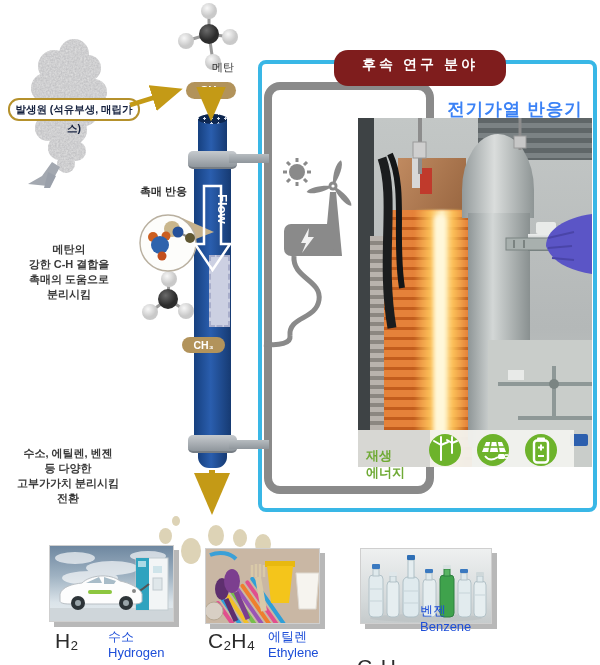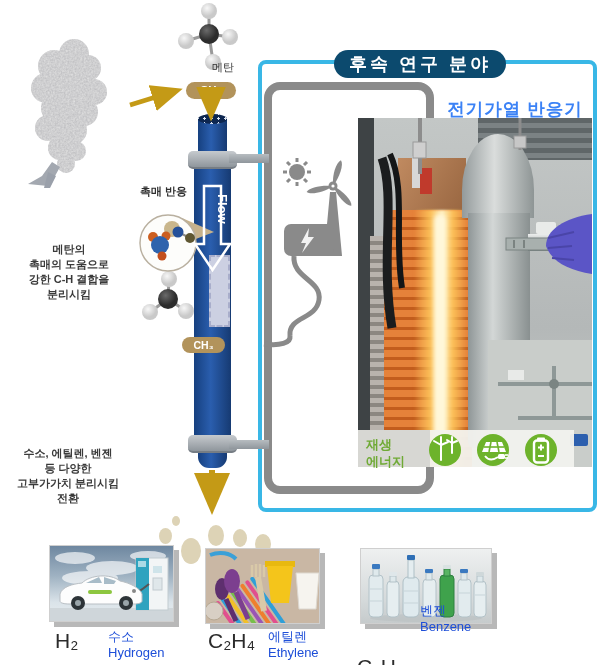--- a/index.html
+++ b/index.html
@@ -31,22 +31,22 @@
   .catSvg{left:138px;top:212px;z-index:5;}
   .mech{left:8px;top:242px;width:122px;text-align:center;font-size:11px;font-weight:600;
         color:#3a3a3a;line-height:15px;z-index:3;}
   .molCH3{left:142px;top:270px;z-index:3;}
   .conv{left:6px;top:446px;width:124px;text-align:center;font-size:11px;font-weight:600;
         color:#3a3a3a;line-height:15px;z-index:3;}
   .blob{position:absolute;background:#ddd3b6;border-radius:50%;z-index:1;}
   .pipe{position:absolute;width:40px;height:9px;background:linear-gradient(#b7bcc0,#8f969c);z-index:7;}
   
   .cyanBox{left:258px;top:60px;width:331px;height:444px;border:4px solid #39b7e6;border-radius:8px;z-index:2;}
-  .headerPill{left:334px;top:50px;width:172px;height:28px;background:#0c4a6e;border-radius:14px;
-              color:#fff;font-weight:bold;font-size:18px;letter-spacing:3px;text-align:center;
+  .headerPill{left:334px;top:50px;width:172px;height:36px;background:#7f1d1d;border-radius:14px;
+              color:#fff;font-weight:bold;font-size:14px;letter-spacing:3px;text-align:center;
               line-height:28px;z-index:8;}
   .frame{left:264px;top:82px;width:154px;height:396px;border:8px solid #8a8a8a;border-radius:16px;z-index:3;}
   .powerSvg{left:276px;top:152px;overflow:visible;z-index:4;}
   .rxTitle{left:440px;top:97px;width:150px;text-align:center;font-size:17.5px;font-weight:bold;
            color:#3b82f6;z-index:8;letter-spacing:1px;}
   
   .photo{left:358px;top:118px;width:234px;height:349px;background:#b9bdbc;overflow:hidden;z-index:5;}
   .photo>div{position:absolute;}
   .wall{left:16px;top:0;width:218px;height:349px;background:linear-gradient(180deg,#c3c7c6,#b4b8b8 60%,#c9ccca);}
   .vent{left:120px;top:0;width:114px;height:42px;background:repeating-linear-gradient(180deg,#5f6668 0 5px,#7b8284 5px 10px);}
@@ -65,21 +65,21 @@
   .cylBody{left:110px;top:95px;width:62px;height:235px;border-radius:0 0 6px 6px;
            background:linear-gradient(90deg,#8f9697,#d3d7d6 40%,#899090);}
   .rail{left:170px;top:116px;width:64px;height:13px;background:linear-gradient(#eceeed,#9aa19f);}
   .railBar{left:170px;top:129px;width:64px;height:4px;background:#778080;}
   .wBlock1{left:178px;top:104px;width:20px;height:12px;background:#e9ebe9;border-radius:2px;}
   .wBlock2{left:201px;top:106px;width:14px;height:10px;background:#dfe2e0;border-radius:2px;}
   .lowerRight{left:130px;top:222px;width:104px;height:127px;background:#c9cdca;}
   .photoOverlay{position:absolute;left:0;top:0;}
   
   .renewBox{left:358px;top:430px;width:72px;height:37px;background:#d7d7d3;z-index:6;
-            color:#6faa35;font-weight:bold;font-size:13px;line-height:17px;padding:6px 0 0 8px;box-sizing:border-box;}
+            color:#6faa35;font-weight:bold;font-size:13px;line-height:17px;padding:17px 0 0 8px;box-sizing:border-box;}
   .iconStrip{left:430px;top:430px;width:144px;height:37px;background:rgba(242,242,238,.95);z-index:6;}
   .renewIcons{left:428px;top:433px;z-index:7;overflow:visible;}
   
   .pimg{position:absolute;overflow:hidden;border:1px solid #cfcfcf;box-shadow:5px 5px 0 #b8b8b8;z-index:2;}
   .pimg1{left:49px;top:545px;width:123px;height:75px;background:linear-gradient(180deg,#6e87a0,#9fb2c2 40%,#dae3e9 75%,#e9edf0);}
   .pimg2{left:205px;top:548px;width:113px;height:74px;background:#c9b7a4;}
   .pimg3{left:360px;top:548px;width:130px;height:74px;background:linear-gradient(180deg,#eef0f0,#d4d9da 70%,#c6cbcc);}
   .formula{position:absolute;font-size:21px;color:#2b2b2b;z-index:3;}
   .pname{position:absolute;font-size:13px;color:#1d4ed8;line-height:16px;z-index:3;}
   .arrowsSvg{left:0;top:0;z-index:7;pointer-events:none;}
@@ -124,20 +124,21 @@
         <circle cx="40" cy="92" r="13"></circle>
       <circle cx="64" cy="94" r="15"></circle>
         <circle cx="52" cy="112" r="12"></circle>
         <circle cx="68" cy="115" r="10"></circle>
       <circle cx="58" cy="128" r="9"></circle>
     </g>
     <path d="M50,126 L58,131 L44,156 L46,150 L26,148 L40,140 Z" transform="translate(-6,0)" fill="#a3a8b0"></path>
     <path d="M40,136 L48,140 L34,168 L14,160 L36,152 Z" fill="#9aa0aa"></path>
   </svg>
 
+  <div class="abs srcLabel">발생원 (석유부생, 매립가스)</div>
 
   <svg class="abs" style="left:178px;top:2px;z-index:3;" width="64" height="74" viewBox="0 0 64 74">
     <defs>
       <radialGradient id="hAtom" cx="38%" cy="32%">
           <stop offset="0%" stop-color="#f7f7f7"></stop>
           <stop offset="100%" stop-color="#c9c9c9"></stop>
         </radialGradient>
       <radialGradient id="cAtom" cx="38%" cy="32%">
           <stop offset="0%" stop-color="#6a6a6a"></stop>
           <stop offset="100%" stop-color="#2c2c2c"></stop>
@@ -186,22 +187,22 @@
       <circle cx="52" cy="26" r="5" fill="#5f5732"></circle>
     <circle cx="15" cy="25" r="5" fill="#cc5f21"></circle>
       <circle cx="28" cy="24" r="4.5" fill="#cc5f21"></circle>
     <circle cx="22" cy="33" r="9" fill="#2e63ad"></circle>
       <circle cx="40" cy="20" r="5.5" fill="#24509a"></circle>
     <circle cx="24" cy="44" r="4.5" fill="#c34f1d"></circle>
   </svg>
 
   <div class="abs mech">
     <div>메탄의</div>
+    <div>강한 C-H 결합을</div>
     <div>촉매의 도움으로</div>
-    <div>강한 C-H 결합을</div>
     <div>분리시킴</div>
   </div>
 
   <svg class="abs molCH3" width="55" height="58" viewBox="0 0 55 58">
     <g stroke="#9a9a9a" stroke-width="3">
       <line x1="26" y1="29" x2="27" y2="9"></line>
         <line x1="26" y1="29" x2="8" y2="42"></line>
         <line x1="26" y1="29" x2="44" y2="41"></line>
     </g>
     <circle cx="27" cy="9" r="8" fill="url(#hAtom)"></circle>

